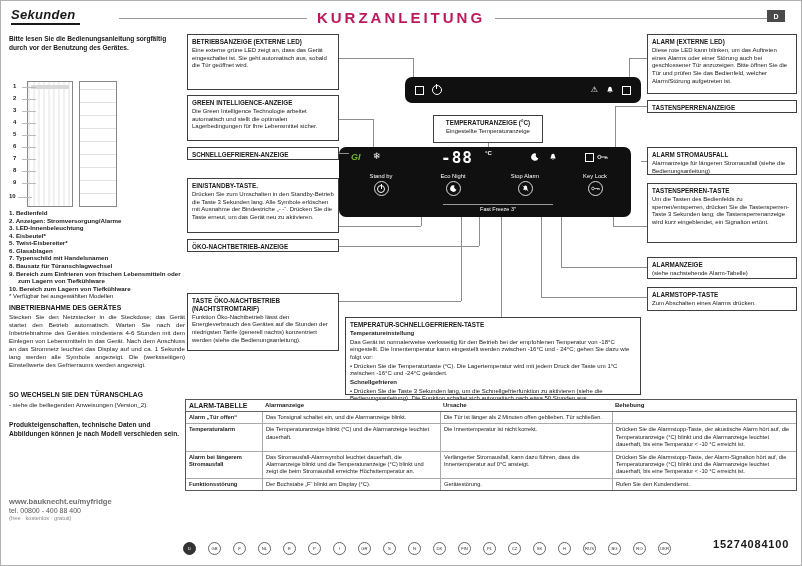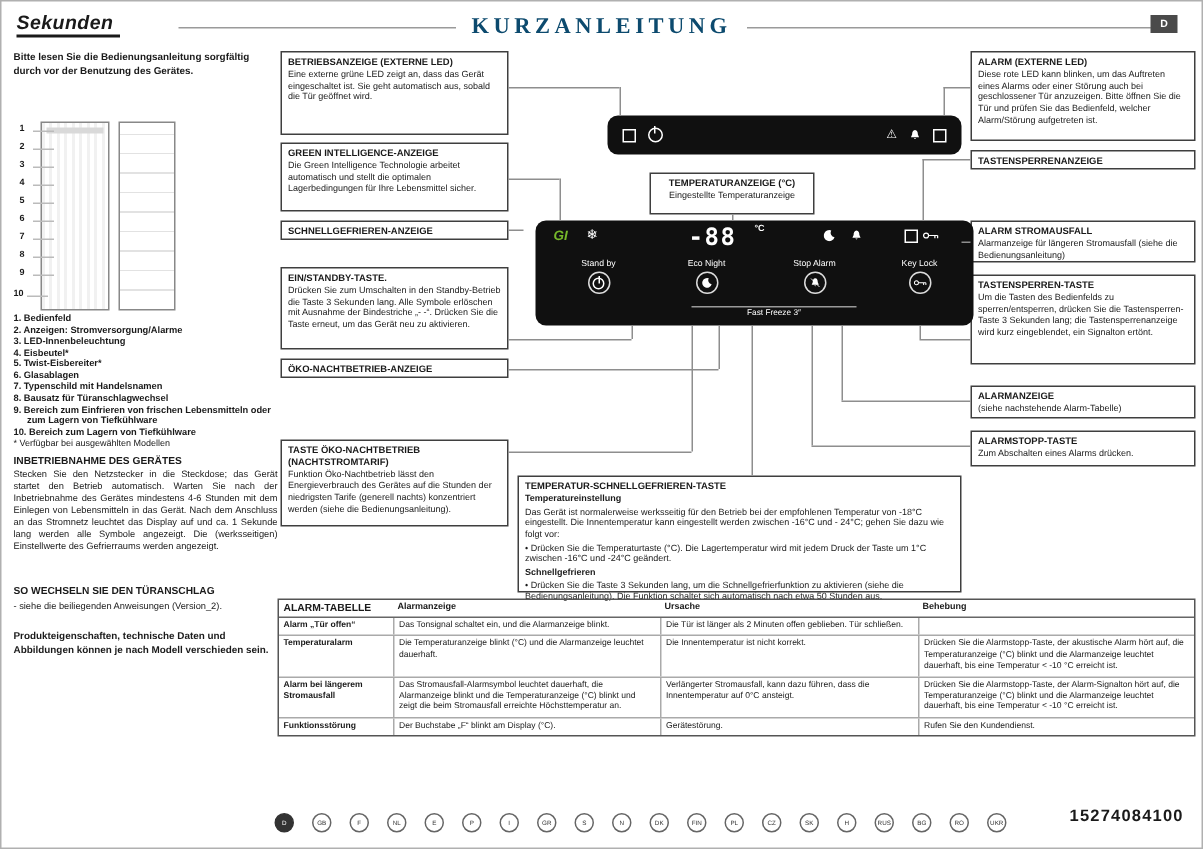--- a/index.html
+++ b/index.html
@@ -6,21 +6,21 @@
   .page{position:relative;width:802px;height:566px;background:#fff;
         font-family:"Liberation Sans",sans-serif;color:#1a1a1a;
         border:1px solid #b0b0b0;box-sizing:border-box;overflow:hidden;}
   .abs{position:absolute;}
   
   .logo{position:absolute;left:10px;top:6px;font-size:13px;font-weight:bold;font-style:italic;
         letter-spacing:0.3px;border-bottom:2px solid #1a1a1a;padding:0 4px 1px 0;}
   .hrule{position:absolute;top:17px;left:118px;width:650px;height:1px;background:#9a9a9a;}
   .title-wrap{position:absolute;left:0;top:8px;width:100%;text-align:center;}
   .title-wrap span{background:#fff;padding:0 10px;font-size:15px;font-weight:bold;
-        letter-spacing:3px;color:#0c4a6e;font-family:Liberation Serif, serif;}
+        letter-spacing:3px;color:#be185d;}
   .badge{position:absolute;left:766px;top:9px;width:18px;height:12px;background:#4a4a4a;
         color:#fff;font-size:7px;font-weight:bold;display:flex;align-items:center;justify-content:center;}
   
   .t-intro{font-size:6.6px;font-weight:bold;line-height:1.3;}
   .t-h{font-size:6.8px;font-weight:bold;line-height:1.25;}
   .t-body{font-size:6.2px;line-height:1.28;text-align:justify;}
   .t-small{font-size:6px;line-height:1.25;}
   
   .box{position:absolute;border:1px solid #3f3f3f;padding:3px 4px;box-sizing:border-box;background:#fff;}
   .box h4{margin:0;font-size:6.3px;font-weight:bold;line-height:1.25;}
@@ -116,20 +116,25 @@
     <div>10. Bereich zum Lagern von Tiefkühlware</div>
   </div>
 
   <div class="abs t-small" style="left:8px;top:292px;width:174px;">* Verfügbar bei ausgewählten Modellen</div>
   <div class="abs t-h" style="left:8px;top:303px;width:176px;">INBETRIEBNAHME DES GERÄTES</div>
   <div class="abs t-body" style="left:8px;top:312px;width:176px;">Stecken Sie den Netzstecker in die Steckdose; das Gerät startet den Betrieb automatisch. Warten Sie nach der Inbetriebnahme des Gerätes mindestens 4-6 Stunden mit dem Einlegen von Lebensmitteln in das Gerät. Nach dem Anschluss an das Stromnetz leuchtet das Display auf und ca. 1 Sekunde lang werden alle Symbole angezeigt. Die (werksseitigen) Einstellwerte des Gefrierraums werden angezeigt.</div>
   <div class="abs t-h" style="left:8px;top:390px;width:176px;">SO WECHSELN SIE DEN TÜRANSCHLAG</div>
   <div class="abs t-body" style="left:8px;top:400px;width:176px;">- siehe die beiliegenden Anweisungen (Version_2).</div>
   <div class="abs t-intro" style="left:8px;top:420px;width:176px;">Produkteigenschaften, technische Daten und Abbildungen können je nach Modell verschieden sein.</div>
 
+  <div class="abs" style="left:8px;top:496px;width:176px;">
+    <div class="contact-web">www.bauknecht.eu/myfridge</div>
+    <div class="contact-tel">tel. 00800 - 400 88 400</div>
+    <div class="contact-note">(free · kostenlos · gratuit)</div>
+  </div>
 
   <div class="box" style="left:186px;top:33px;width:152px;height:56px;">
     <h4>BETRIEBSANZEIGE (EXTERNE LED)</h4>
     <p>Eine externe grüne LED zeigt an, dass das Gerät eingeschaltet ist. Sie geht automatisch aus, sobald die Tür geöffnet wird.</p>
   </div>
   <div class="box" style="left:186px;top:94px;width:152px;height:46px;">
     <h4>GREEN INTELLIGENCE-ANZEIGE</h4>
     <p>Die Green Intelligence Technologie arbeitet automatisch und stellt die optimalen Lagerbedingungen für Ihre Lebensmittel sicher.</p>
   </div>
   <div class="box" style="left:186px;top:146px;width:152px;height:13px;">
@@ -185,21 +190,21 @@
       <div class="tp-grp">
         <span class="warn">⚠</span>
         <svg width="8" height="8" viewBox="0 0 10 10">
             <path d="M5 0.8 C3.2 0.8 2.6 2.6 2.6 4.6 L1.6 6.8 L8.4 6.8 L7.4 4.6 C7.4 2.6 6.8 0.8 5 0.8 Z M4 7.6 A1.1 1.1 0 0 0 6 7.6 Z" fill="#fff"></path>
           </svg>
         <span class="ledsq"></span>
       </div>
     </div>
   </div>
 
-  <div class="panel" style="left:356px;top:146px;width:292px;height:70px;">
+  <div class="panel" style="left:338px;top:146px;width:292px;height:70px;">
     <span class="gi">GI</span>
     <span class="snow">❄</span>
     <span class="seg">-88</span>
     <span class="unit">°C</span>
     <svg class="pico" style="left:192px;top:6px;" width="8" height="8" viewBox="0 0 10 10">
         <path d="M6.5 0.8 A4.6 4.6 0 1 0 9.2 6.5 A3.8 3.8 0 0 1 6.5 0.8 Z" fill="#fff"></path>
       </svg>
     <svg class="pico" style="left:210px;top:6px;" width="8" height="8" viewBox="0 0 10 10">
         <path d="M5 0.8 C3.2 0.8 2.6 2.6 2.6 4.6 L1.6 6.8 L8.4 6.8 L7.4 4.6 C7.4 2.6 6.8 0.8 5 0.8 Z M4 7.6 A1.1 1.1 0 0 0 6 7.6 Z" fill="#fff"></path>
       </svg>

